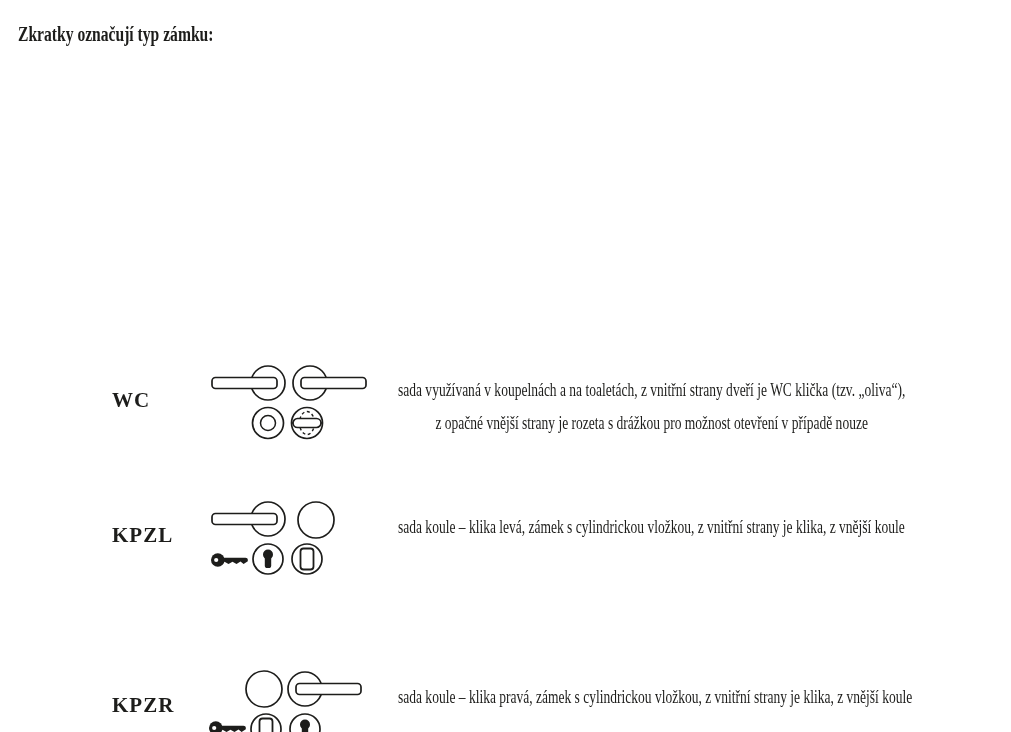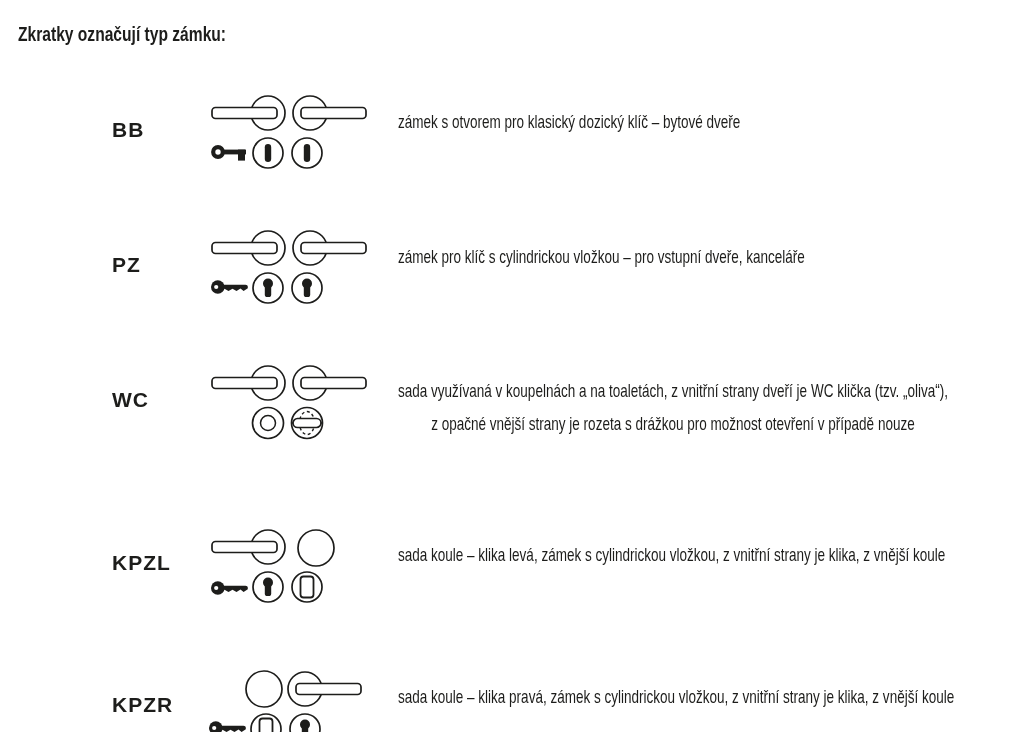--- a/index.html
+++ b/index.html
@@ -1,31 +1,31 @@
 <!DOCTYPE html>
 <html lang="cs"><head>
 <meta charset="utf-8">
 <style>
   html,body{margin:0;padding:0;background:#fff;}
   #screen{
     position:relative;
     width:1011px;height:732px;
     background:#ffffff;
-    font-family:Liberation Sans, sans-serif;
+    font-family:Liberation Serif, serif;
     color:#1d1d1b;
     overflow:hidden;
   }
   .title{
     position:absolute;left:18px;top:23px;
     font-size:20px;font-weight:bold;line-height:22px;
     white-space:nowrap;
     transform:scaleX(0.78);transform-origin:0 0;
   }
   .row{position:absolute;left:0;width:1011px;height:82px;}
-  .row-1{top:95px;} .row-2{top:230px;} .row-3{top:365px;text-align:center;} .row-4{top:528px;} .row-5{top:670px;}
+  .row-1{top:95px;} .row-2{top:230px;} .row-3{top:365px;text-align:center;} .row-4{top:500px;} .row-5{top:670px;}
   .code{
     position:absolute;left:112px;top:22px;
     font-size:21px;font-weight:bold;letter-spacing:1px;line-height:26px;
   }
   .icons{position:absolute;left:198px;top:0;}
   .desc{
     position:absolute;left:398px;top:16px;
     font-size:18.5px;line-height:22px;white-space:nowrap;
     transform:scaleX(0.73);transform-origin:0 0;
   }
@@ -87,59 +87,21 @@
       </g>
       <g id="rectesc">
         <circle cx="0" cy="0" r="15" class="ln"></circle>
         <rect x="-6.5" y="-10.5" width="13" height="21" rx="3" fill="#fff" stroke="#1d1d1b" stroke-width="1.8"></rect>
       </g>
     </defs>
   </svg>
 
   <div class="title">Zkratky označují typ zámku:</div>
 
-  <section class="row row-1">
-    <div class="code">BB</div>
-    <svg class="icons" width="190" height="82" viewBox="0 0 190 82">
-      <use href="#hl" x="14" y="0"></use>
-      <use href="#hr" x="95" y="0"></use>
-      <use href="#keyc" x="13" y="50"></use>
-      <g transform="translate(70,58)">
-          <use href="#esc"></use>
-          <use href="#slotbb"></use>
-        </g>
-      <g transform="translate(109,58)">
-          <use href="#esc"></use>
-          <use href="#slotbb"></use>
-        </g>
-    </svg>
-    <div class="desc">
-      <span>zámek s otvorem pro klasický dozický klíč – bytové dveře</span>
-    </div>
-  </section>
 
-  <section class="row row-2">
-    <div class="code">PZ</div>
-    <svg class="icons" width="190" height="82" viewBox="0 0 190 82">
-      <use href="#hl" x="14" y="0"></use>
-      <use href="#hr" x="95" y="0"></use>
-      <use href="#keym" x="13" y="50"></use>
-      <g transform="translate(70,58)">
-          <use href="#esc"></use>
-          <use href="#kh"></use>
-        </g>
-      <g transform="translate(109,58)">
-          <use href="#esc"></use>
-          <use href="#kh"></use>
-        </g>
-    </svg>
-    <div class="desc">
-      <span>zámek pro klíč s cylindrickou vložkou – pro vstupní dveře, kanceláře</span>
-    </div>
-  </section>
 
   <section class="row row-3">
     <div class="code">WC</div>
     <svg class="icons" width="190" height="82" viewBox="0 0 190 82">
       <use href="#hl" x="14" y="0"></use>
       <use href="#hr" x="95" y="0"></use>
       <g transform="translate(70,58)">
           <use href="#donut"></use>
         </g>
       <g transform="translate(109,58)">

